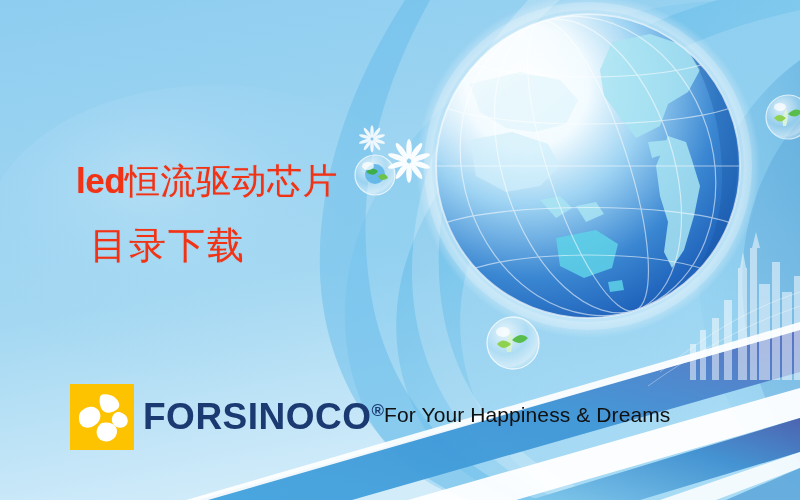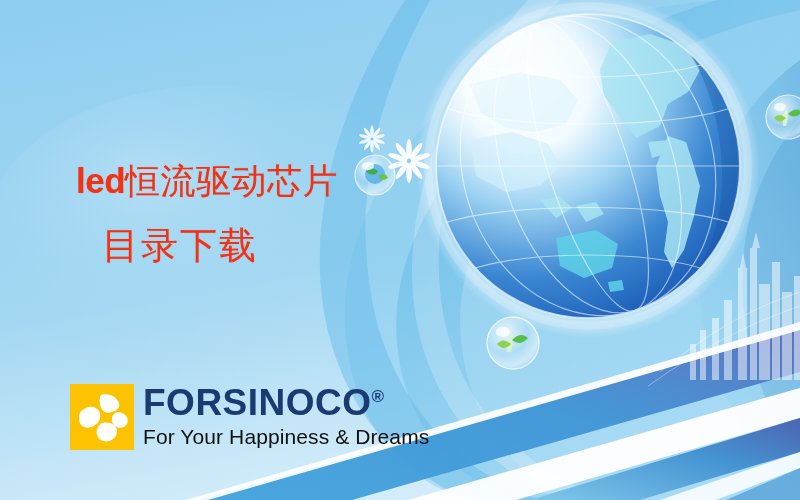--- a/index.html
+++ b/index.html
@@ -53,21 +53,21 @@
     font-family: "Liberation Sans", "DejaVu Sans", sans-serif;
     font-weight: bold;
     font-size: 35px;
     letter-spacing: -0.5px;
   }
   .headline-line-2 {
     font-family: "Liberation Serif", "DejaVu Serif", serif;
     font-weight: 400;
     font-size: 37px;
     margin-top: 22px;
-    margin-left: 26px;
+    margin-left: 14px;
     letter-spacing: 2px;
   }
 
   
   #logo {
     position: absolute;
     left: 70px;
     top: 384px;
     z-index: 45;
     display: flex;
@@ -76,21 +76,21 @@
   #logo-mark {
     width: 64px;
     height: 66px;
     background: #fdc300;
     position: relative;
     flex: 0 0 auto;
   }
   #logo-words {
     margin-left: 9px;
     display: flex;
-    flex-direction: column;
+    flex-direction: row;
     justify-content: center;
   }
   #logo-name {
     font-family: "Liberation Sans", "DejaVu Sans", sans-serif;
     font-weight: bold;
     font-size: 37px;
     line-height: 0.95;
     color: #1b3a72;
     letter-spacing: 0.5px;
     position: relative;

